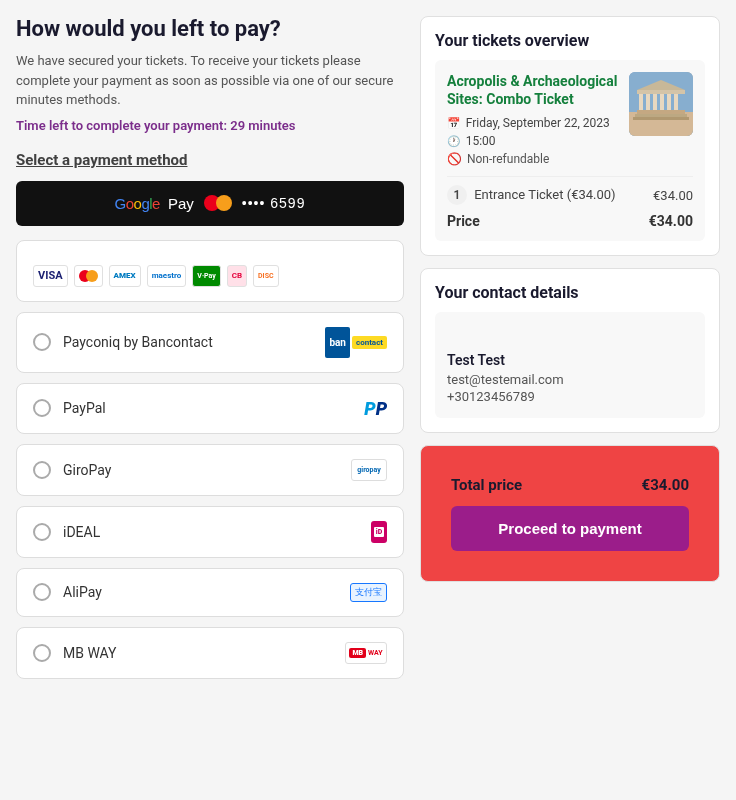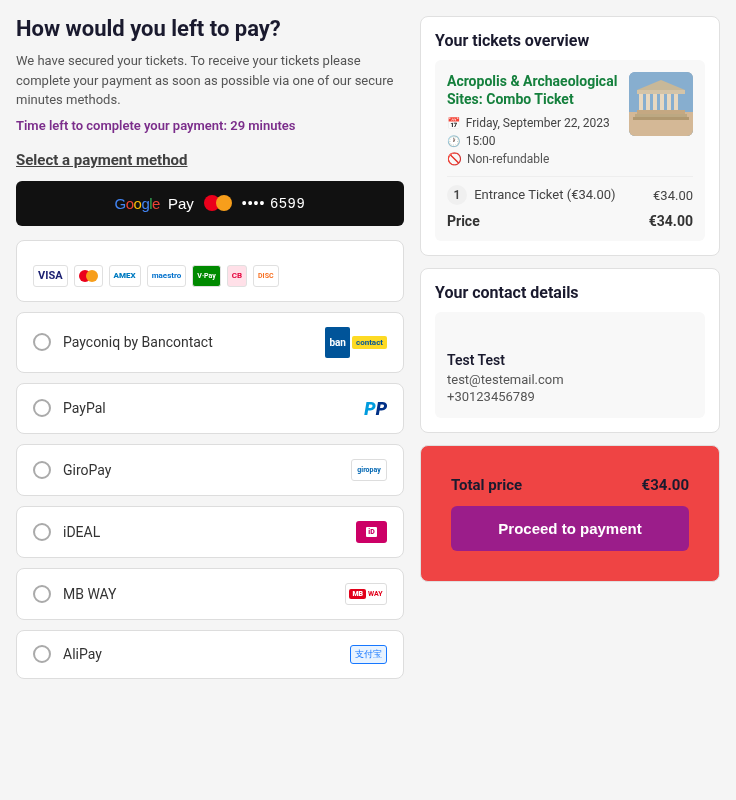--- a/index.html
+++ b/index.html
@@ -174,21 +174,21 @@
       border: 1px solid #ddd;
       border-radius: 3px;
       display: flex;
       align-items: center;
       justify-content: center;
       font-size: 7px;
       font-weight: 700;
       color: #0066b2;
     }
     .ideal-icon {
-      width: 31px;
+      width: 16px;
       height: 22px;
       background: #cc0066;
       border-radius: 3px;
       display: flex;
       align-items: center;
       justify-content: center;
     }
     .ideal-inner {
       background: white;
       color: #cc0066;
@@ -427,36 +427,36 @@
         <div class="ideal-icon">
           <div class="ideal-inner">iD</div>
         </div>
       </div>
     </div>
 
     <div class="payment-option">
       <div class="payment-option-row">
         <div class="payment-option-left">
           <div class="radio-btn"></div>
+          <span class="payment-label">AliPay</span>
+        </div>
+        <div class="alipay-icon">支付宝</div>
+      </div>
+    </div>
+
+    <div class="payment-option">
+      <div class="payment-option-row">
+        <div class="payment-option-left">
+          <div class="radio-btn"></div>
           <span class="payment-label">MB WAY</span>
         </div>
         <div class="mbway-icon">
           <span class="mb-badge">MB</span>
             <span class="way-text">WAY</span>
         </div>
-      </div>
-    </div>
-
-    <div class="payment-option">
-      <div class="payment-option-row">
-        <div class="payment-option-left">
-          <div class="radio-btn"></div>
-          <span class="payment-label">AliPay</span>
-        </div>
-        <div class="alipay-icon">支付宝</div>
       </div>
     </div>
   </div>
 
   <div class="right-panel">
 
     <div class="section-box">
       <div class="right-section-header">Your tickets overview</div>
 
       <div style="background:#f8f8f8;border-radius:6px;padding:12px;">

